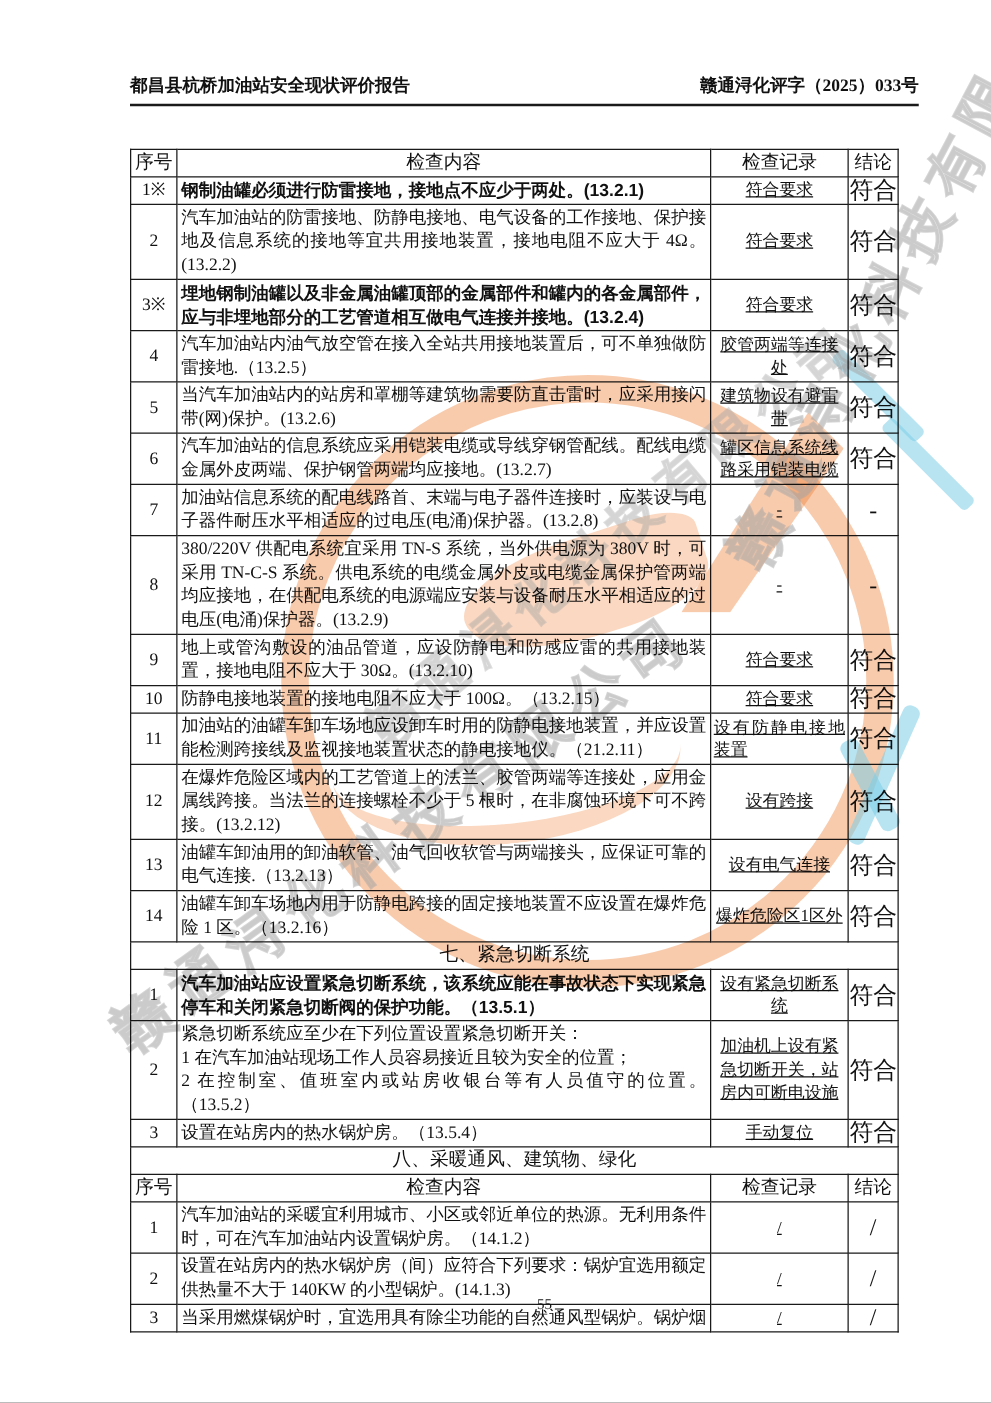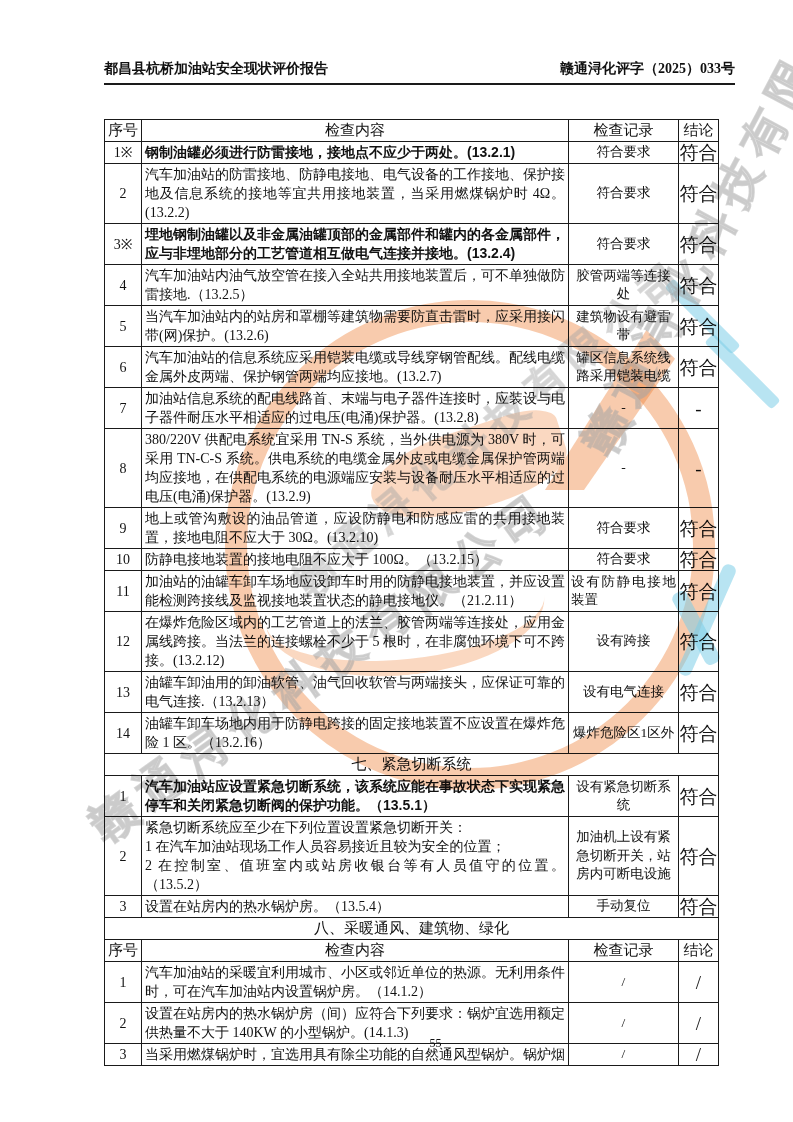--- a/index.html
+++ b/index.html
@@ -24,21 +24,21 @@
   col.c-no   { width:37px; }
   col.c-body { width:427px; }
   col.c-rec  { width:110px; }
   col.c-con  { width:40px; }
   td { border:1px solid #1a1a1a; vertical-align:middle; font-size:14px; line-height:19px; }
   td.colhead { text-align:center; font-size:15px; height:22px; }
   td.sectionhead { text-align:center; font-size:15px; height:22px; }
   td.no { text-align:center; padding:1px 0; }
   td.content { text-align:justify; padding:1px 3px; white-space:pre-wrap; }
   td.content.bold { font-family:"Liberation Sans","DejaVu Sans",sans-serif; font-weight:bold; }
-  td.record { text-align:center; padding:1px 2px; font-size:13.5px; line-height:18.5px; }
+  td.record { text-align:center; padding:1px 2px; font-size:13.5px; line-height:18.5px;text-decoration:underline; }
   td.record.justify { text-align:justify; text-justify:inter-character; }
   td.conclusion { text-align:center; padding:1px 0; font-size:19px; }
   tr.truncated td { height:19px; overflow:hidden; }
   
   .page-number {
     position:absolute; left:120px; top:1036px; width:631px;
     text-align:center; font-size:12px; z-index:2;
   }
   
   .watermark { position:absolute; inset:0; z-index:3; pointer-events:none; mix-blend-mode:multiply; }
@@ -114,21 +114,21 @@
           <td class="colhead">结论</td>
         </tr>
         <tr>
           <td class="no">1※</td>
           <td class="content bold">钢制油罐必须进行防雷接地，接地点不应少于两处。(13.2.1)</td>
           <td class="record">符合要求</td>
           <td class="conclusion">符合</td>
         </tr>
         <tr>
           <td class="no">2</td>
-          <td class="content">汽车加油站的防雷接地、防静电接地、电气设备的工作接地、保护接地及信息系统的接地等宜共用接地装置，当采用燃煤锅炉时 4Ω。(13.2.2)</td>
+          <td class="content">汽车加油站的防雷接地、防静电接地、电气设备的工作接地、保护接地及信息系统的接地等宜共用接地装置，接地电阻不应大于 4Ω。(13.2.2)</td>
           <td class="record">符合要求</td>
           <td class="conclusion">符合</td>
         </tr>
         <tr>
           <td class="no">3※</td>
           <td class="content bold">埋地钢制油罐以及非金属油罐顶部的金属部件和罐内的各金属部件，应与非埋地部分的工艺管道相互做电气连接并接地。(13.2.4)</td>
           <td class="record">符合要求</td>
           <td class="conclusion">符合</td>
         </tr>
         <tr>

